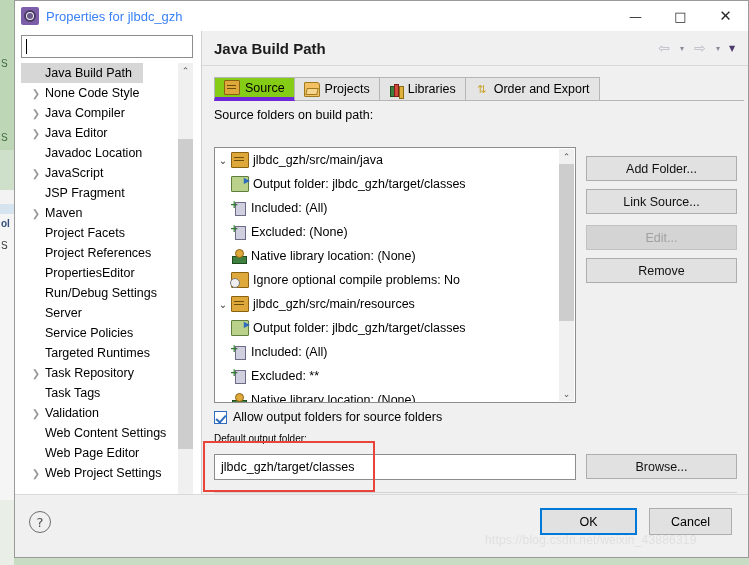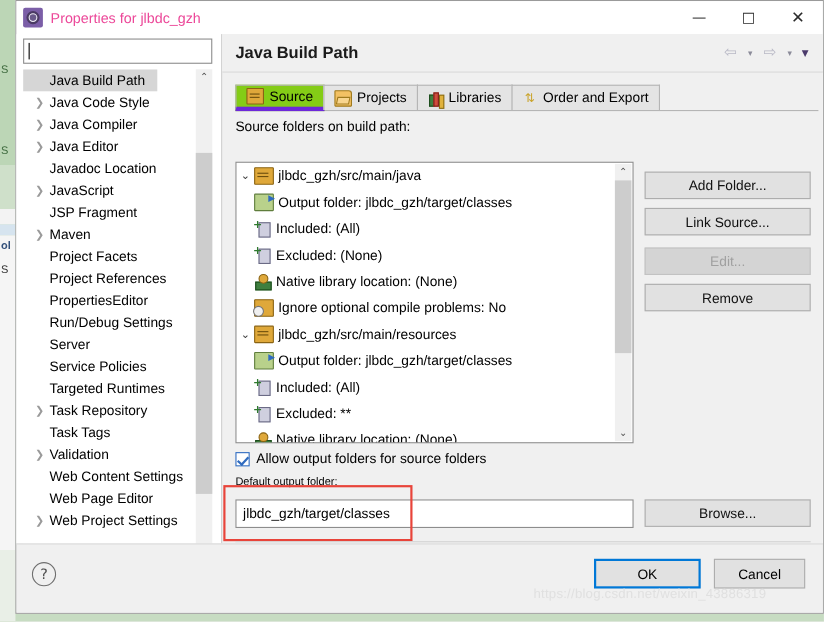--- a/index.html
+++ b/index.html
@@ -27,21 +27,21 @@
     background:#f0f0f0;border:1px solid #9a9a9a;box-sizing:border-box;
     display:flex;flex-direction:column;
   }
   
   .titlebar{height:30px;background:#ffffff;display:flex;align-items:center;flex:0 0 auto;}
   .title-icon{width:18px;height:18px;margin-left:6px;margin-right:7px;position:relative;flex:0 0 auto;}
   .title-icon .sq{position:absolute;inset:0;background:#7b5ea7;border-radius:2px;}
   .title-icon .gear{position:absolute;left:3px;top:3px;width:12px;height:12px;border-radius:50%;
       background:#efeef5;border:2px solid #4a3a63;box-sizing:border-box;}
   .title-icon .hole{position:absolute;left:6px;top:6px;width:6px;height:6px;border-radius:50%;background:#6a5a8a;}
-  .title-text{font-size:13px;color:#ec4899;font-family:"Liberation Sans",sans-serif;}
+  .title-text{font-size:13px;color:#3b82f6;font-family:"Liberation Sans",sans-serif;}
   .win-btns{margin-left:auto;display:flex;height:30px;}
   .win-btn{width:45px;height:30px;display:flex;align-items:center;justify-content:center;
      font-size:13px;color:#2b2b2b;font-family:"DejaVu Sans",sans-serif;}
   .win-btn.close{font-size:15px;}
 
   
   .dlg-body{flex:1 1 auto;display:flex;background:#ffffff;position:relative;}
 
   
   .leftpane{width:186px;flex:0 0 auto;background:#ffffff;position:relative;}
@@ -202,21 +202,21 @@
       <div class="filterbox">
         <div class="caret"></div>
       </div>
       <div class="tree" id="sidebar-tree">
           <div class="tnode sel">
             <span class="tarrow"></span>
             <span class="tlabel">Java Build Path</span>
           </div>
           <div class="tnode">
             <span class="tarrow">❯</span>
-            <span class="tlabel">Java Code Style</span>
+            <span class="tlabel">None Code Style</span>
           </div>
           <div class="tnode">
             <span class="tarrow">❯</span>
             <span class="tlabel">Java Compiler</span>
           </div>
           <div class="tnode">
             <span class="tarrow">❯</span>
             <span class="tlabel">Java Editor</span>
           </div>
           <div class="tnode">

